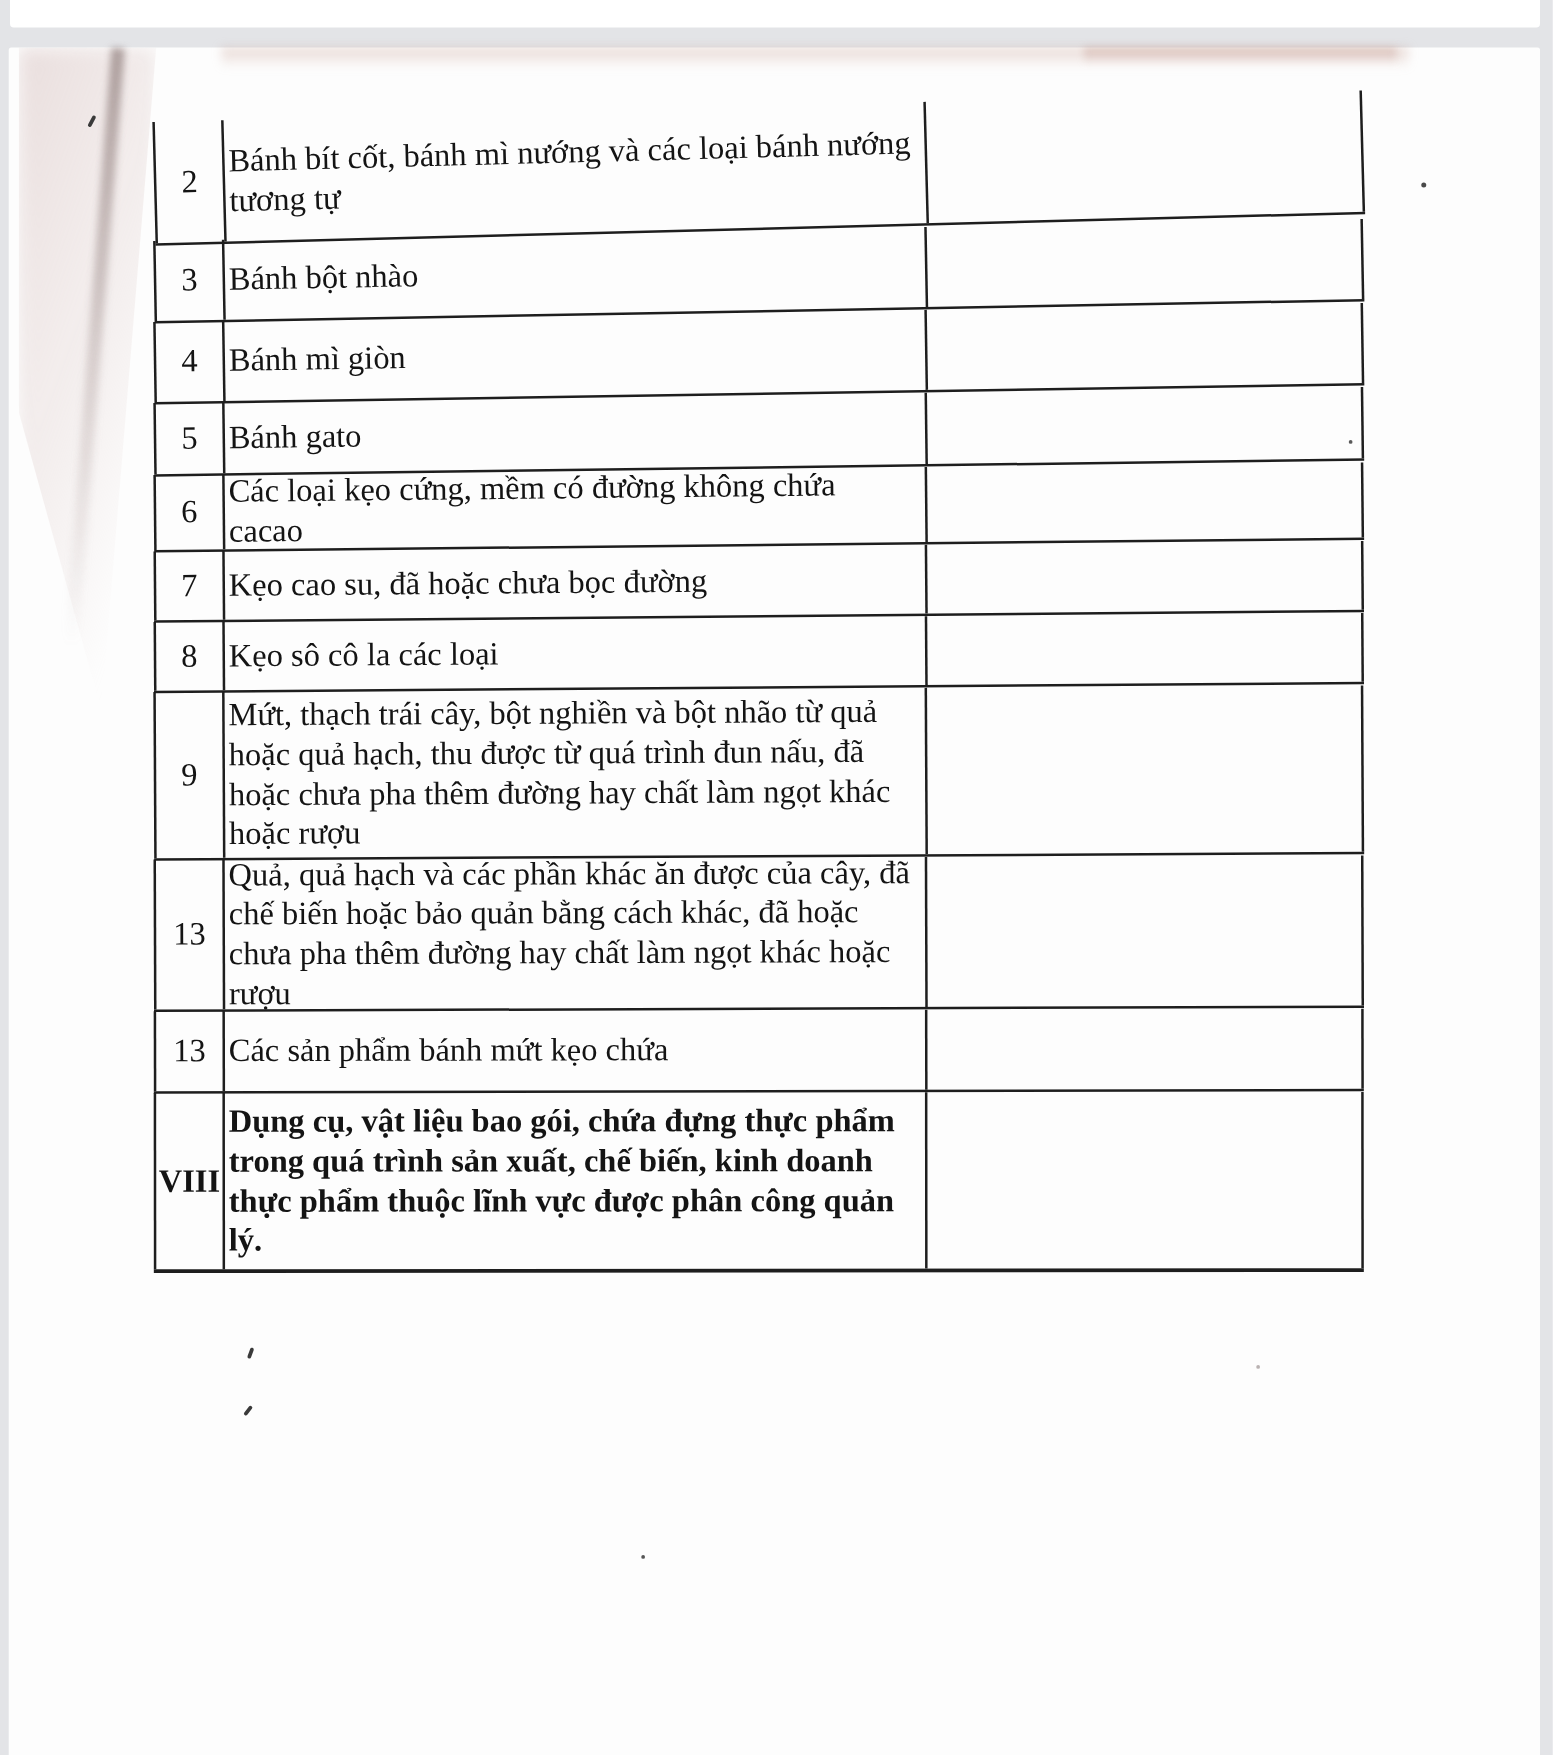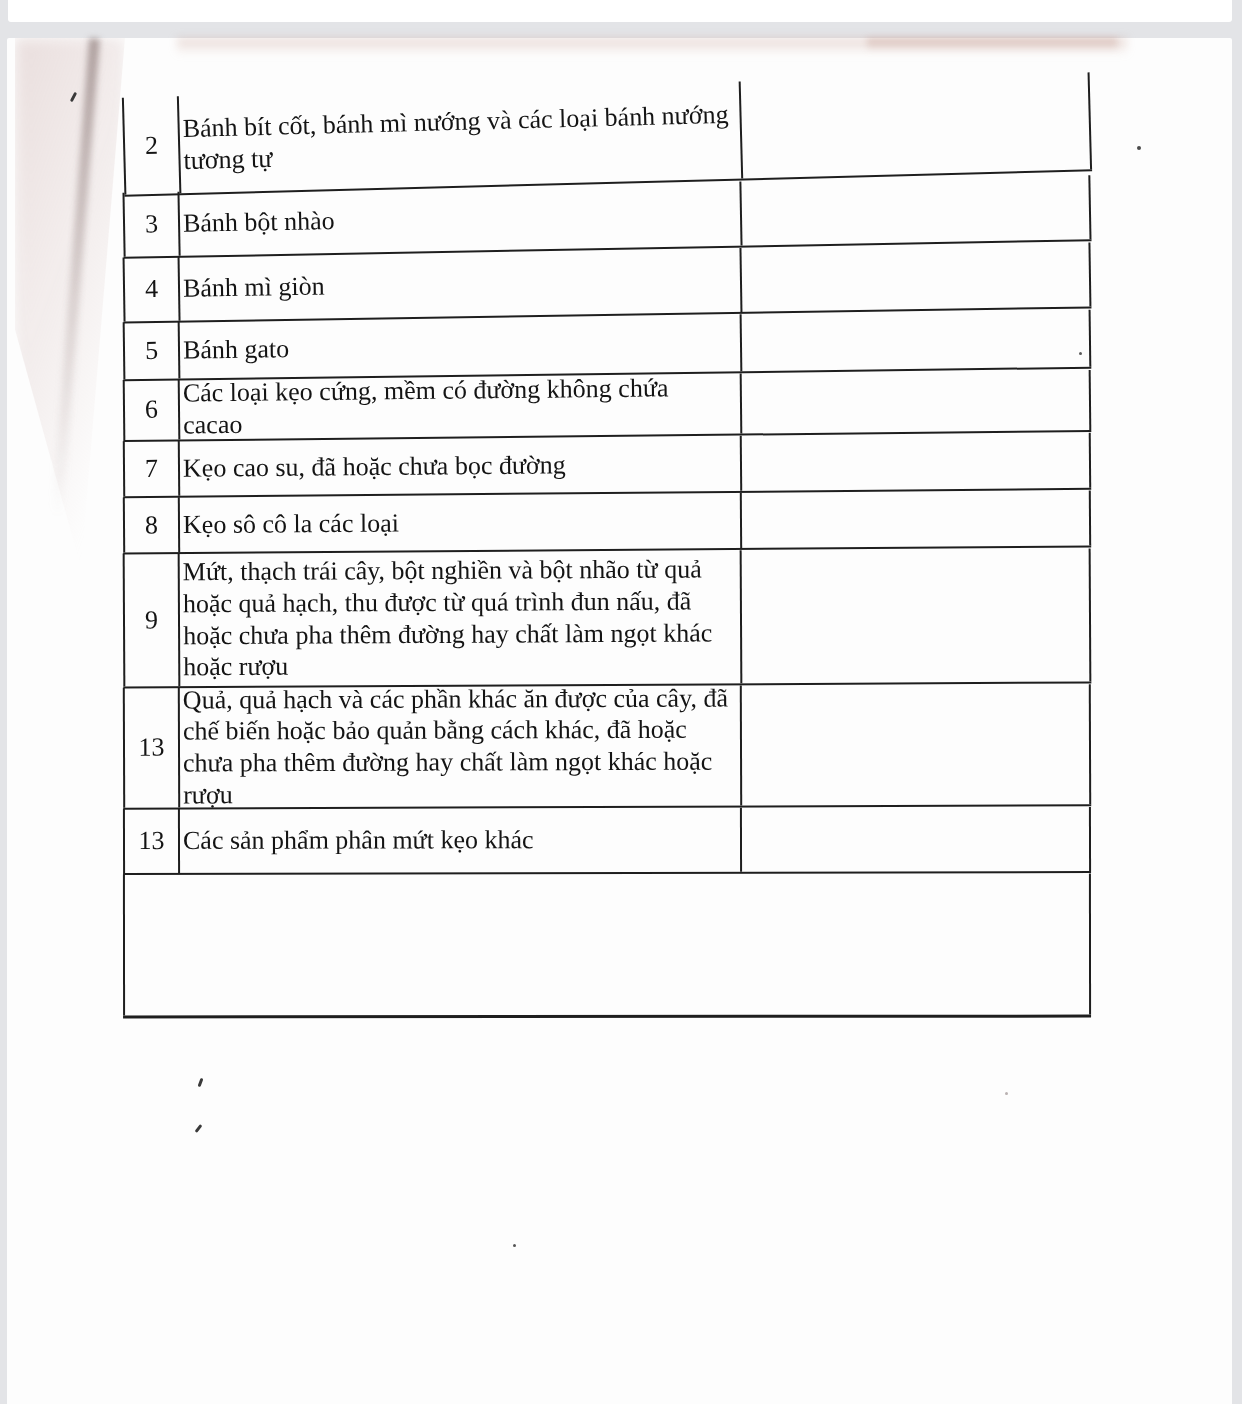--- a/index.html
+++ b/index.html
@@ -191,27 +191,33 @@
           </div>
           <div class="cell cnote">
             <span></span>
           </div>
         </div>
         <div class="trow" style="height: 64px; transform: rotate(-0.12deg);">
           <div class="cell cno">
             <span>13</span>
           </div>
           <div class="cell cdesc">
-            <span>Các sản phẩm phân mứt kẹo khác</span>
+            <span>Các sản phẩm bánh mứt kẹo chứa</span>
           </div>
           <div class="cell cnote">
             <span></span>
           </div>
         </div>
         <div class="trow bold" style="height: 141px; transform: rotate(-0.05deg);">
+          <div class="cell cno">
+            <span>VIII</span>
+          </div>
+          <div class="cell cdesc">
+            <span>Dụng cụ, vật liệu bao gói, chứa đựng thực phẩm trong quá trình sản xuất, chế biến, kinh doanh thực phẩm thuộc lĩnh vực được phân công quản lý.</span>
+          </div>
           <div class="cell cnote">
             <span></span>
           </div>
         </div>
       </div>
 
     <div class="speck tick" style="left:65px;  top:54px;   transform:rotate(28deg);"></div>
     <div class="speck dot" style="left:1130px;top:108px;  background:#4a4a4a;"></div>
     <div class="speck dot" style="left:1072px;top:314px;  width:3px;height:3px;background:#5a5a5a;"></div>
     <div class="speck tick" style="left:192px; top:1040px; height:9px; transform:rotate(20deg);"></div>

